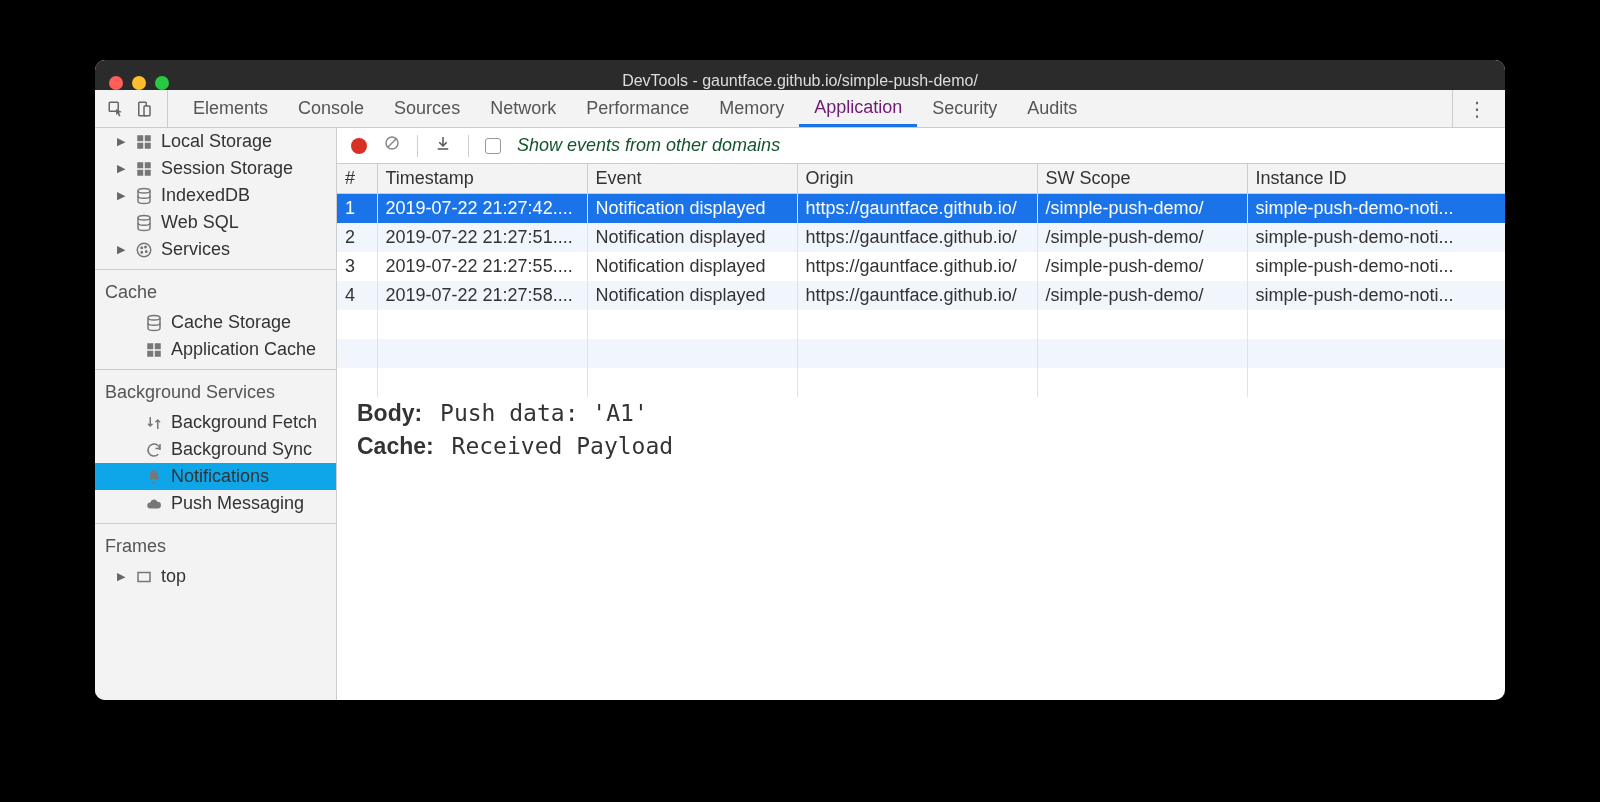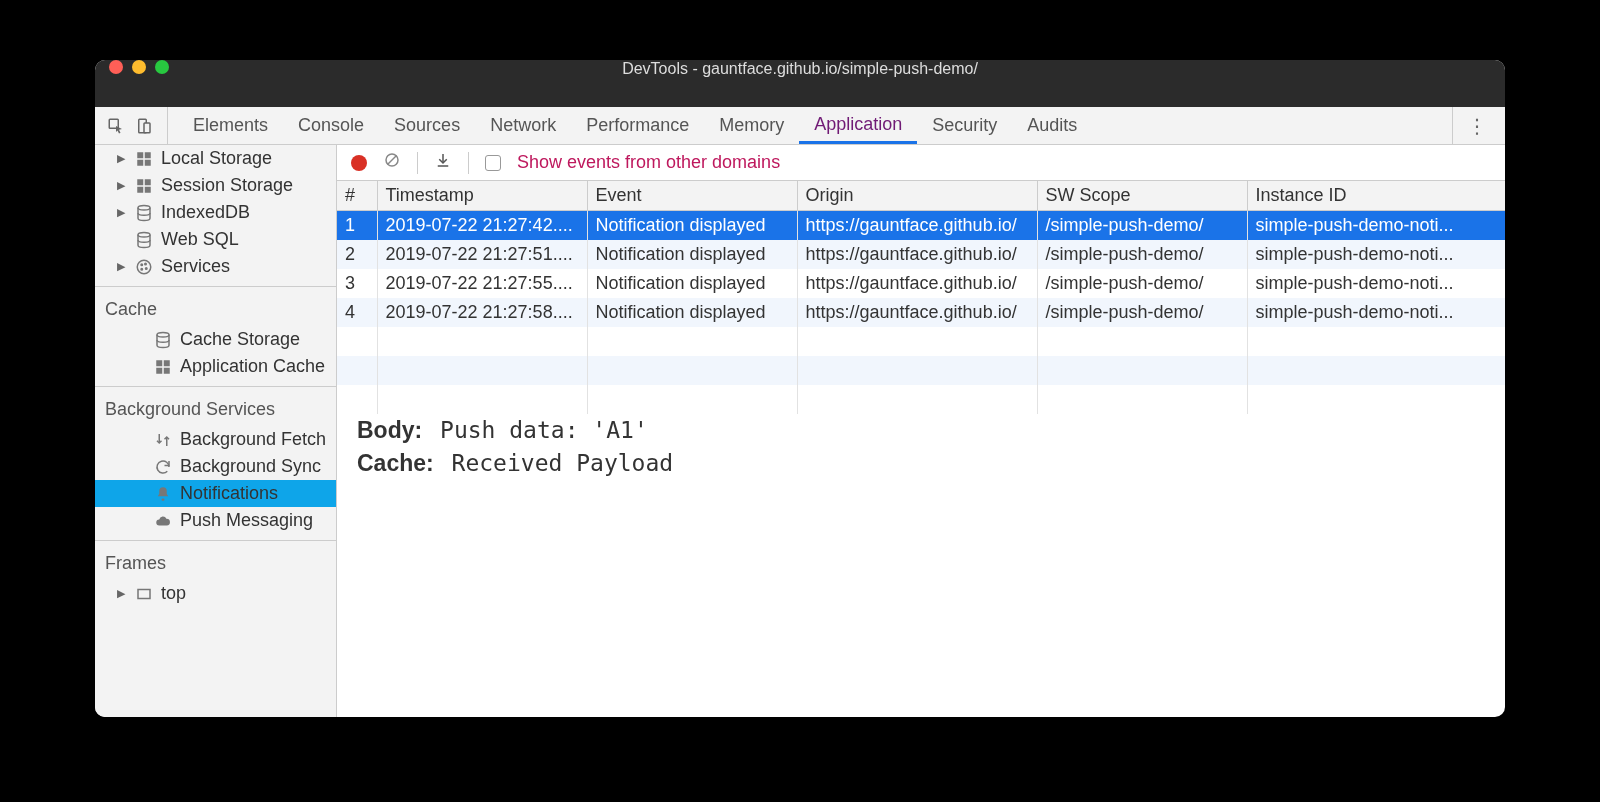--- a/index.html
+++ b/index.html
@@ -16,24 +16,24 @@
     padding-top: 60px;
   }
   .window {
     width: 1410px;
     background: #fff;
     border-radius: 10px;
     overflow: hidden;
     box-shadow: 0 30px 60px rgba(0,0,0,0.5);
   }
   .titlebar {
-    height: 47px;
+    height: 30px;
     background: #2b2b2b;
     display: flex;
-    align-items: flex-start;
+    align-items: flex-end;
     position: relative;
     color: #ddd;
     font-size: 16px;
   }
   .traffic { display: flex; gap: 9px; padding-left: 14px; }
   .traffic .dot { width: 14px; height: 14px; border-radius: 50%; }
   .tl-close { background: #ff5f57; }
   .tl-min { background: #febc2e; }
   .tl-max { background: #28c840; }
   .titlebar-title { position: absolute; left: 0; right: 0; text-align: center; pointer-events: none; }
@@ -62,42 +62,42 @@
     overflow: hidden;
     font-size: 18px;
   }
   .side-group-title { padding: 8px 10px 6px 10px; color: #555; font-size: 18px; }
   .side-item {
     display: flex; align-items: center; gap: 8px;
     padding: 3px 0 3px 22px;
     color: #333;
     white-space: nowrap;
   }
-  .side-item.indent { padding-left: 41px; }
+  .side-item.indent { padding-left: 32px; }
   .side-item.selected { background: #0ea5e9; }
   .side-sep { border-top: 1px solid #ccc; margin: 6px 0 0 0; padding-top: 4px; }
   .tri { font-size: 11px; color: #666; width: 10px; display:inline-block; }
   .ico { width: 18px; height: 18px; display: inline-flex; align-items: center; justify-content: center; color: #666; }
   .ico svg { width: 18px; height: 18px; }
 
   .main { flex: 1; display: flex; flex-direction: column; }
   .toolbar {
     height: 36px;
     border-bottom: 1px solid #ccc;
     display: flex;
     align-items: center;
     padding: 0 14px;
     gap: 16px;
     background: #fff;
   }
   .record-dot { width: 16px; height: 16px; border-radius: 50%; background: #d93025; }
   .toolbar svg { width: 18px; height: 18px; color: #666; }
   .tool-sep { width: 1px; height: 22px; background: #ccc; }
   .cb { width: 16px; height: 16px; border: 1px solid #999; border-radius: 3px; }
-  .toolbar-label { color: #be185d; }
+  .toolbar-label { color: #14532d; font-style: italic; }
 
   .table-wrap { height: 224px; border-bottom: 1px solid #ccc; background:#fff; }
   table { width: 100%; border-collapse: collapse; font-size: 18px; table-layout: fixed; }
   thead th {
     text-align: left; font-weight: 400; color: #333;
     border-bottom: 1px solid #ccc; border-right: 1px solid #ccc;
     padding: 4px 8px; background: #f3f3f3;
   }
   thead th:last-child { border-right: none; }
   tbody td {

